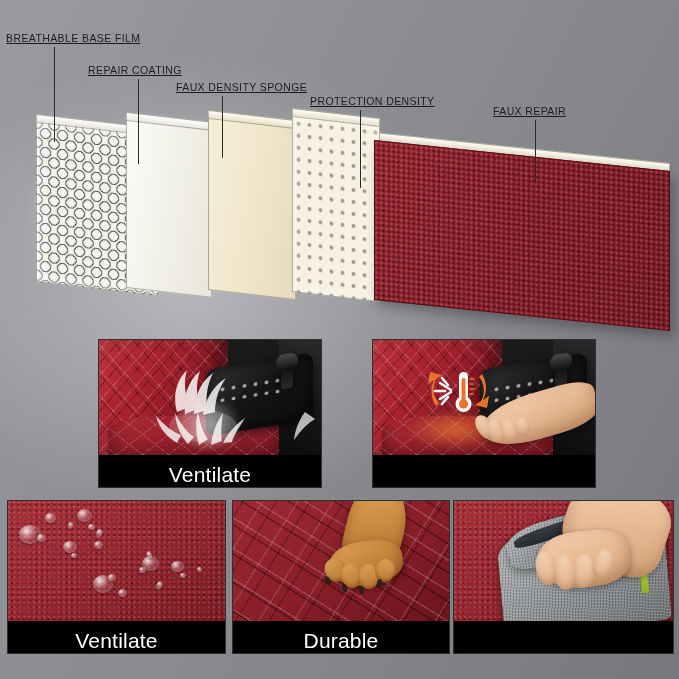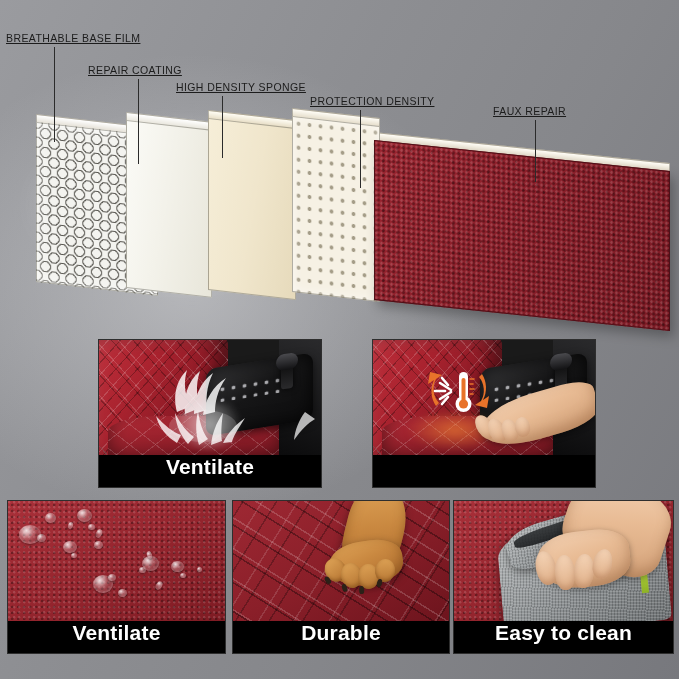--- a/index.html
+++ b/index.html
@@ -105,22 +105,22 @@
     white-space:nowrap;font-family:"Liberation Sans", sans-serif;text-decoration:underline;
   }
   .leader{position:absolute;width:1px;background:#2b2b2b;}
 
   
   .panel{position:absolute;overflow:hidden;background:#000;
     border:1px solid rgba(255,255,255,.18);}
   .panel .photo{position:absolute;left:0;right:0;top:0;overflow:hidden;}
   .panel .cap{
     position:absolute;left:0;right:0;bottom:0;background:#000;
-    display:flex;align-items:flex-start;justify-content:center;
-    color:#fff;font-weight:bold;letter-spacing:.2px;
+    display:flex;align-items:flex-end;justify-content:center;
+    color:#fff;font-weight:normal;letter-spacing:.2px;
   }
 
   
   .carseat{
     position:absolute;inset:0;
     background:
       linear-gradient(160deg, rgba(0,0,0,.55) 0 0) no-repeat,
       #1a1a1a;
     background-size:0 0;
   }
@@ -288,21 +288,21 @@
     </div>
 
     <div class="leader" style="left:54px;top:47px;height:95px;"></div>
     <div class="leader" style="left:138px;top:79px;height:85px;"></div>
     <div class="leader" style="left:222px;top:96px;height:62px;"></div>
     <div class="leader" style="left:360px;top:110px;height:78px;"></div>
     <div class="leader" style="left:535px;top:120px;height:62px;"></div>
 
     <div class="lbl" style="left:6px;top:32px;">BREATHABLE BASE FILM</div>
     <div class="lbl" style="left:88px;top:64px;">REPAIR COATING</div>
-    <div class="lbl" style="left:176px;top:81px;">HIGH DENSITY SPONGE</div>
+    <div class="lbl" style="left:176px;top:81px;">FAUX DENSITY SPONGE</div>
     <div class="lbl" style="left:310px;top:95px;">PROTECTION DENSITY</div>
     <div class="lbl" style="left:493px;top:105px;">FAUX REPAIR</div>
   </div>
 
   <div class="panel" style="left:98px;top:339px;width:222px;height:147px;">
     <div class="photo" style="height:115px;">
       <div class="carseat">
         <div class="seat-left"></div>
         <div class="seat-base"></div>
         <div class="door-dark"></div>
@@ -460,18 +460,15 @@
 
       <div class="arm" style="left:110px;top:-16px;width:104px;height:86px;
                   border-radius:46% 34% 30% 40%;transform:rotate(18deg);"></div>
       <div class="arm" style="left:84px;top:30px;width:92px;height:56px;
                   border-radius:42% 36% 40% 46%;transform:rotate(-6deg);"></div>
       <div class="finger" style="left:82px;top:50px;width:20px;height:34px;transform:rotate(-12deg);"></div>
       <div class="finger" style="left:101px;top:54px;width:20px;height:35px;transform:rotate(-4deg);"></div>
       <div class="finger" style="left:120px;top:53px;width:20px;height:34px;transform:rotate(4deg);"></div>
       <div class="finger" style="left:139px;top:48px;width:19px;height:30px;transform:rotate(12deg);"></div>
     </div>
-    <div class="cap" style="height:32px;font-size:21px;">
-      <span>Easy to clean</span>
-    </div>
   </div>
 
 </div>
 
 </body></html>

